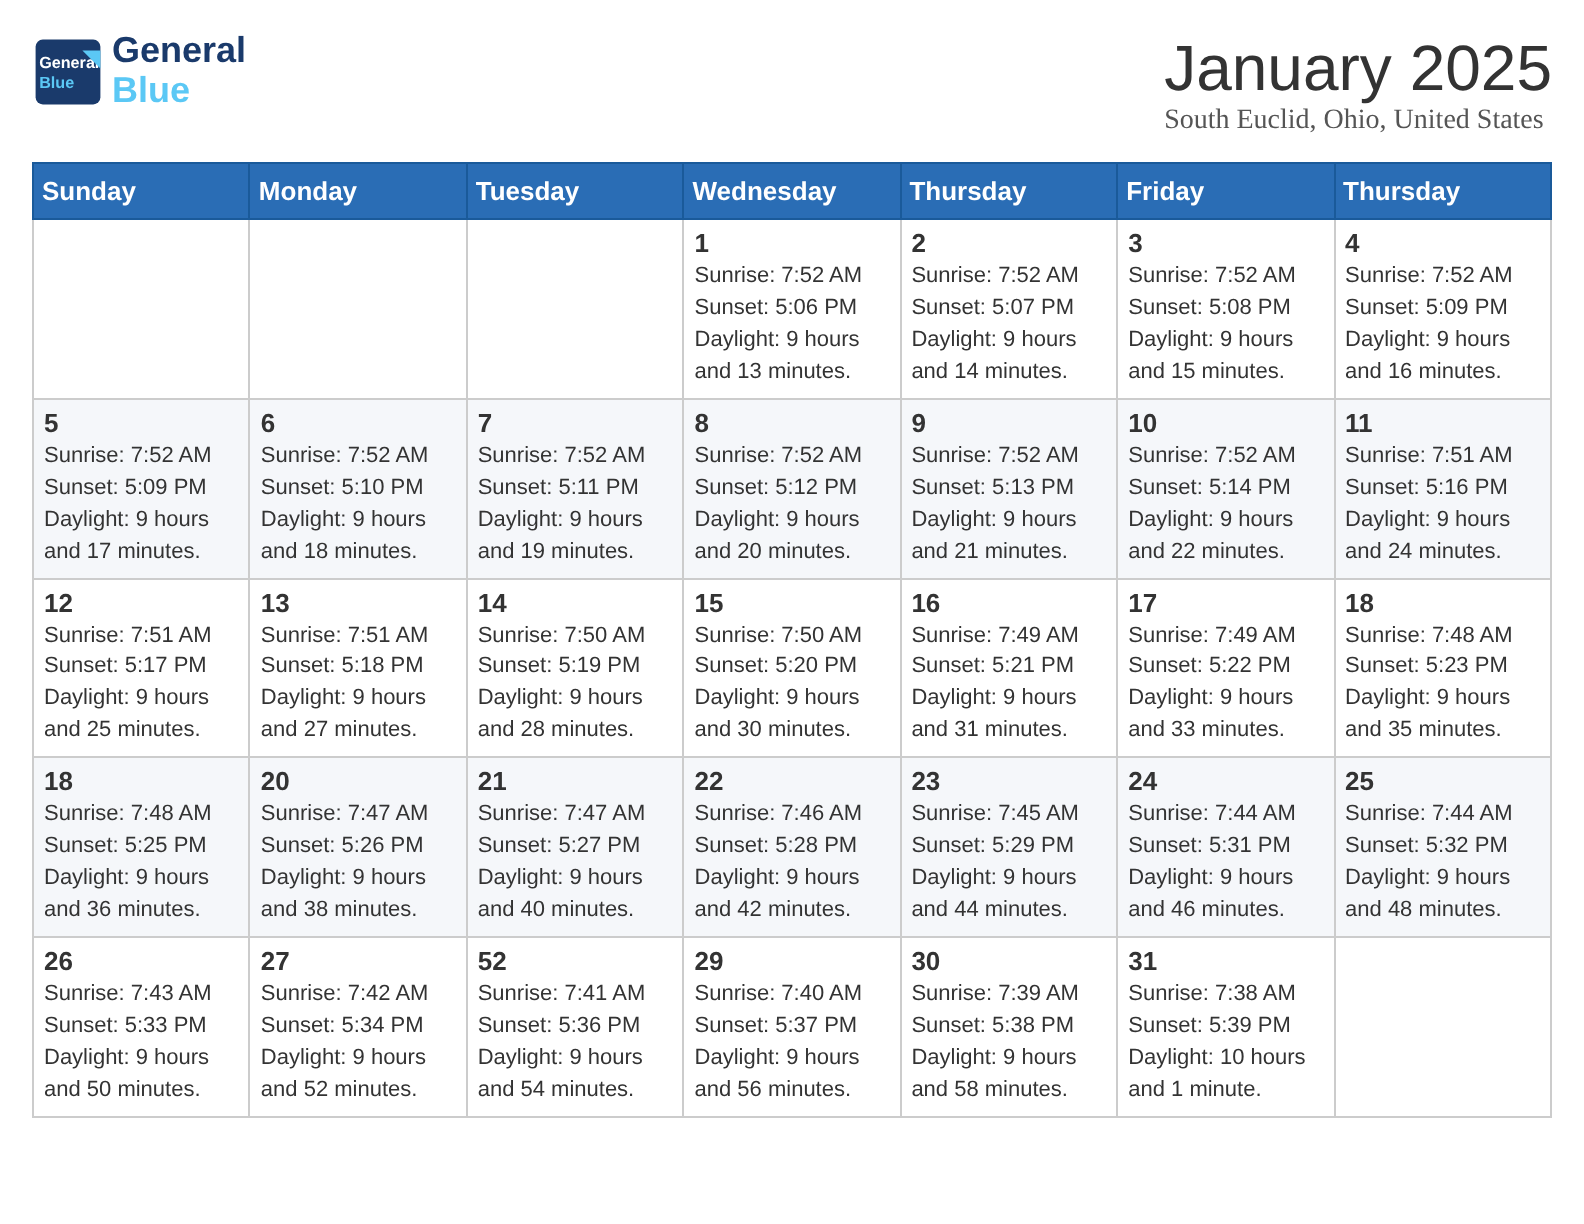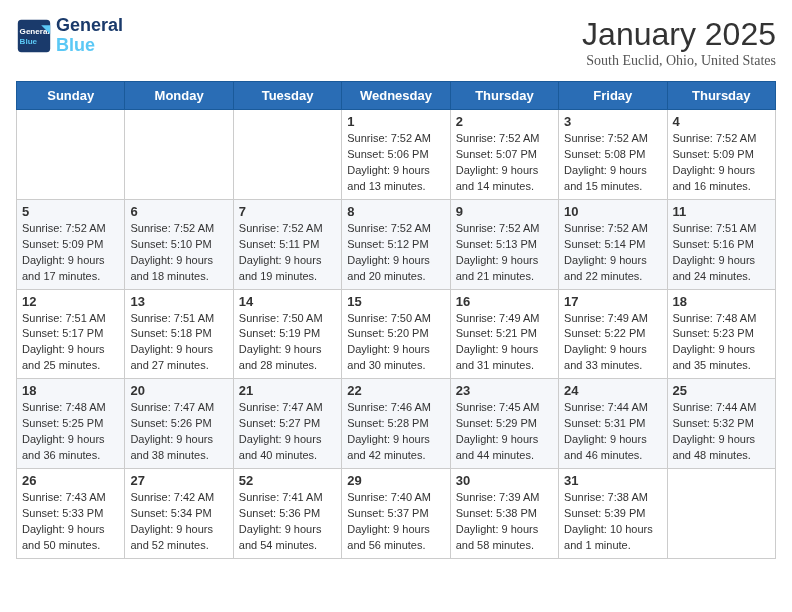--- a/index.html
+++ b/index.html
@@ -25,21 +25,21 @@
       font-weight: bold;
       color: #1a3a6b;
       line-height: 1.1;
     }
     .logo-icon {
       width: 36px;
       height: 36px;
       margin-right: 4px;
     }
     .title-block {
-      text-align: right;
+      text-align: left;
     }
     .month-title {
       font-size: 32px;
       color: #333;
       font-weight: normal;
     }
     .location {
       font-size: 14px;
       color: #555;
       font-family: Liberation Serif, serif;
@@ -48,21 +48,21 @@
       width: 100%;
       border-collapse: collapse;
       border: 1px solid #ccc;
     }
     .calendar th {
       background-color: #2a6db5;
       color: #fff;
       padding: 6px 4px;
       font-size: 13px;
       font-weight: bold;
-      text-align: center;
+      text-align: left;
       border: 1px solid #1a5a9a;
     }
     .calendar td {
       border: 1px solid #ccc;
       vertical-align: top;
       padding: 4px 5px;
       width: 108px;
       min-height: 80px;
       font-size: 11px;
       color: #333;

